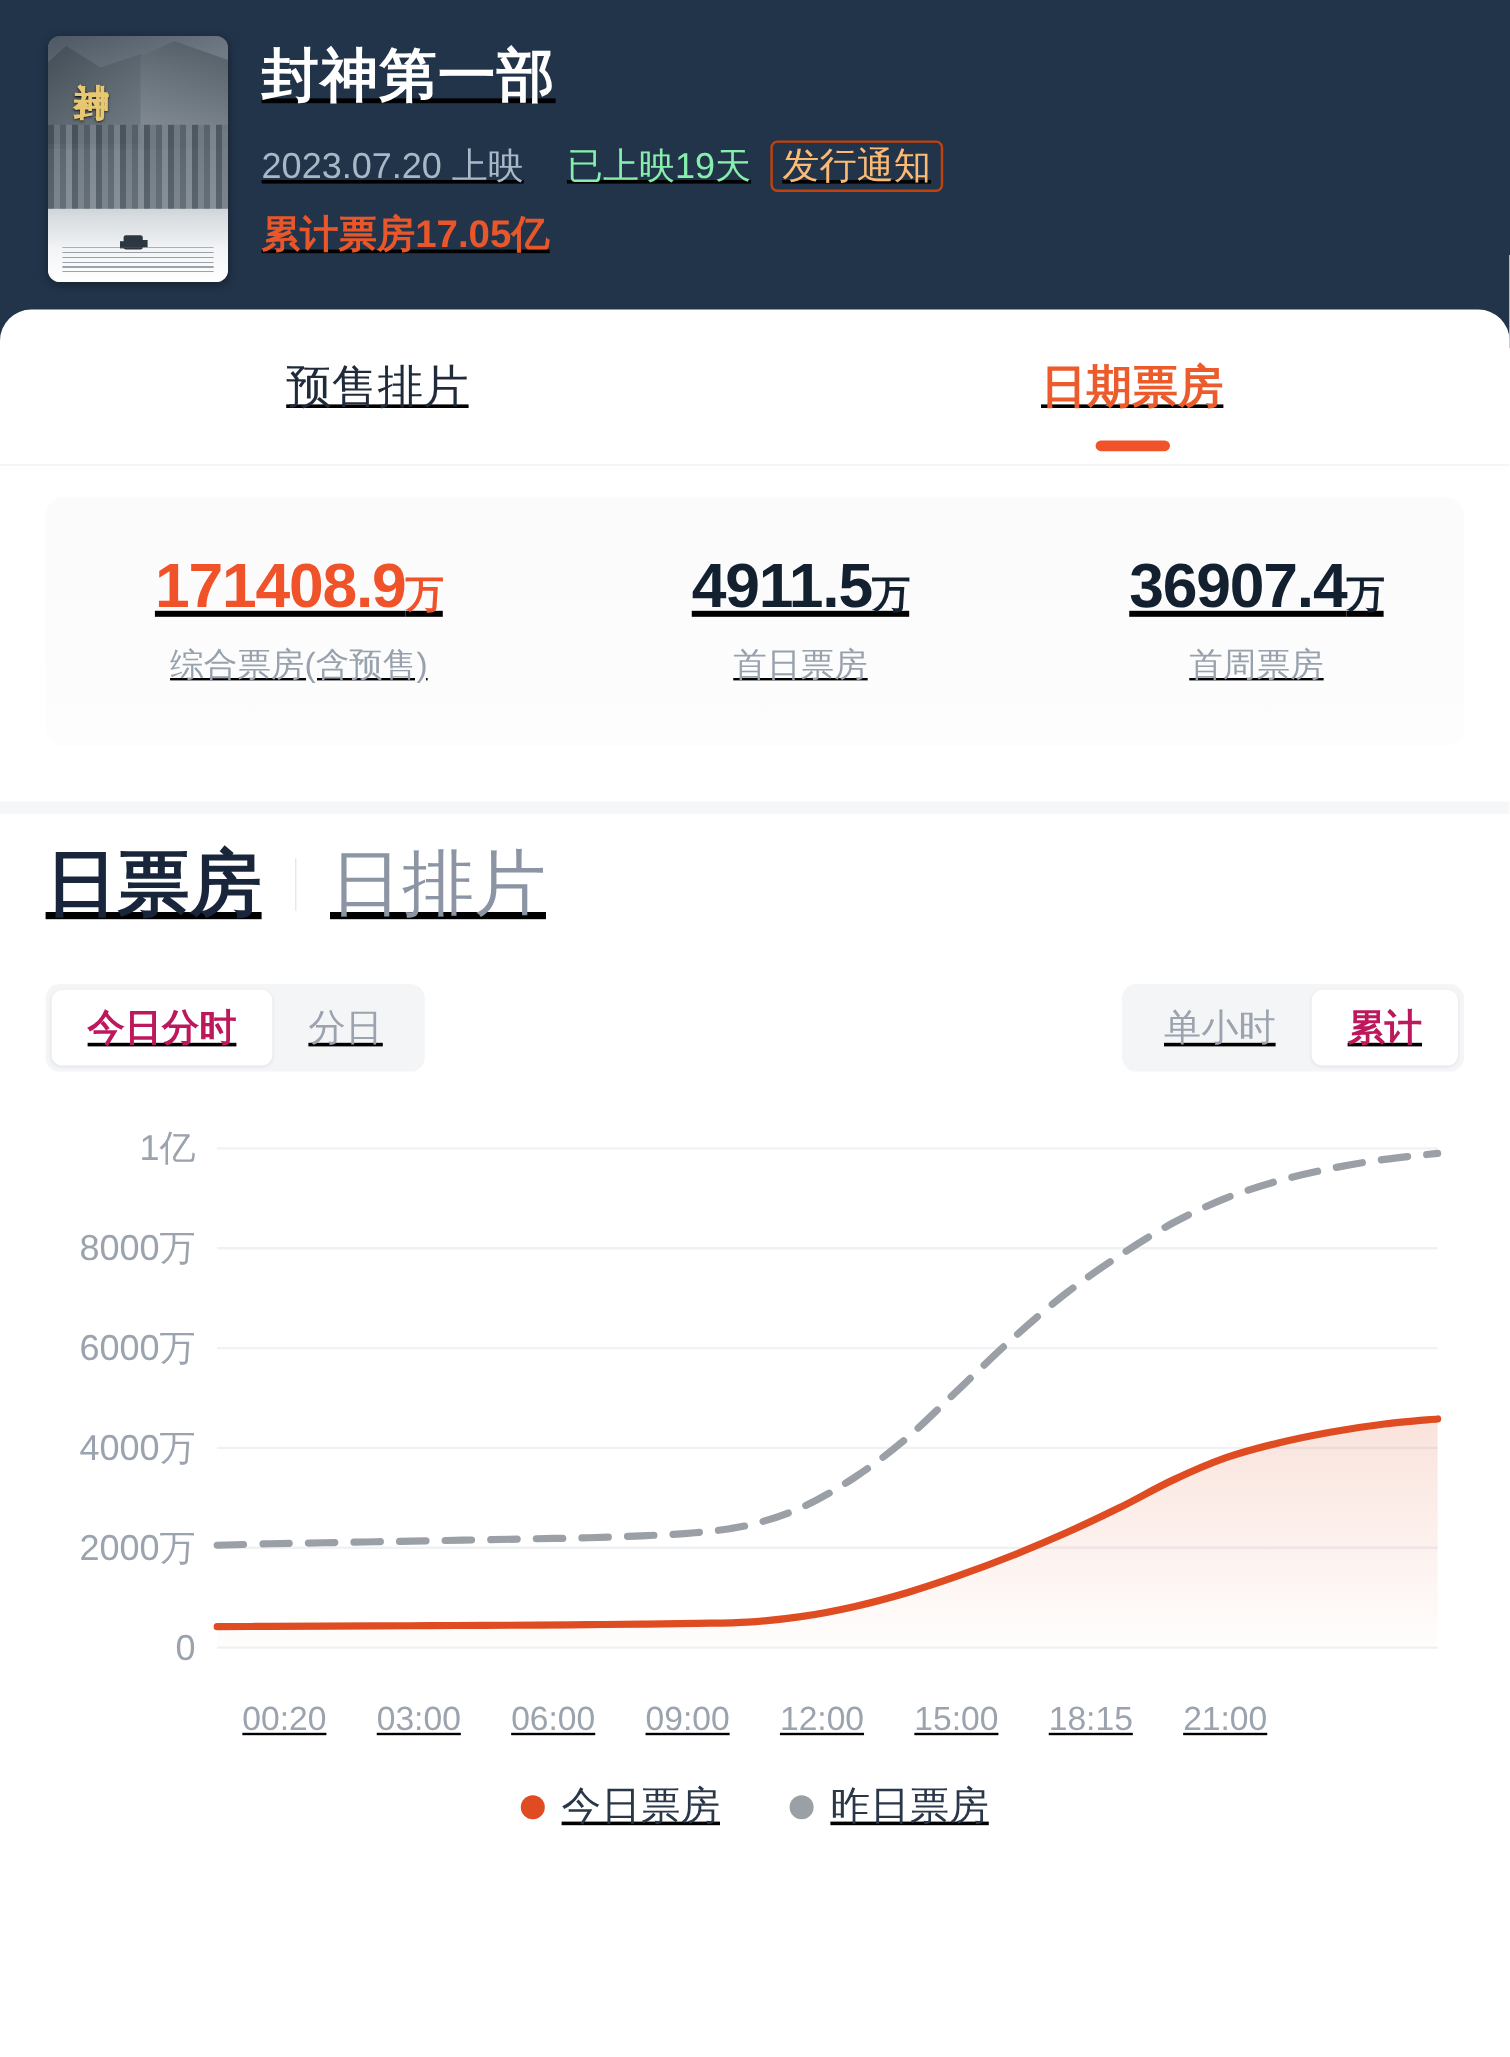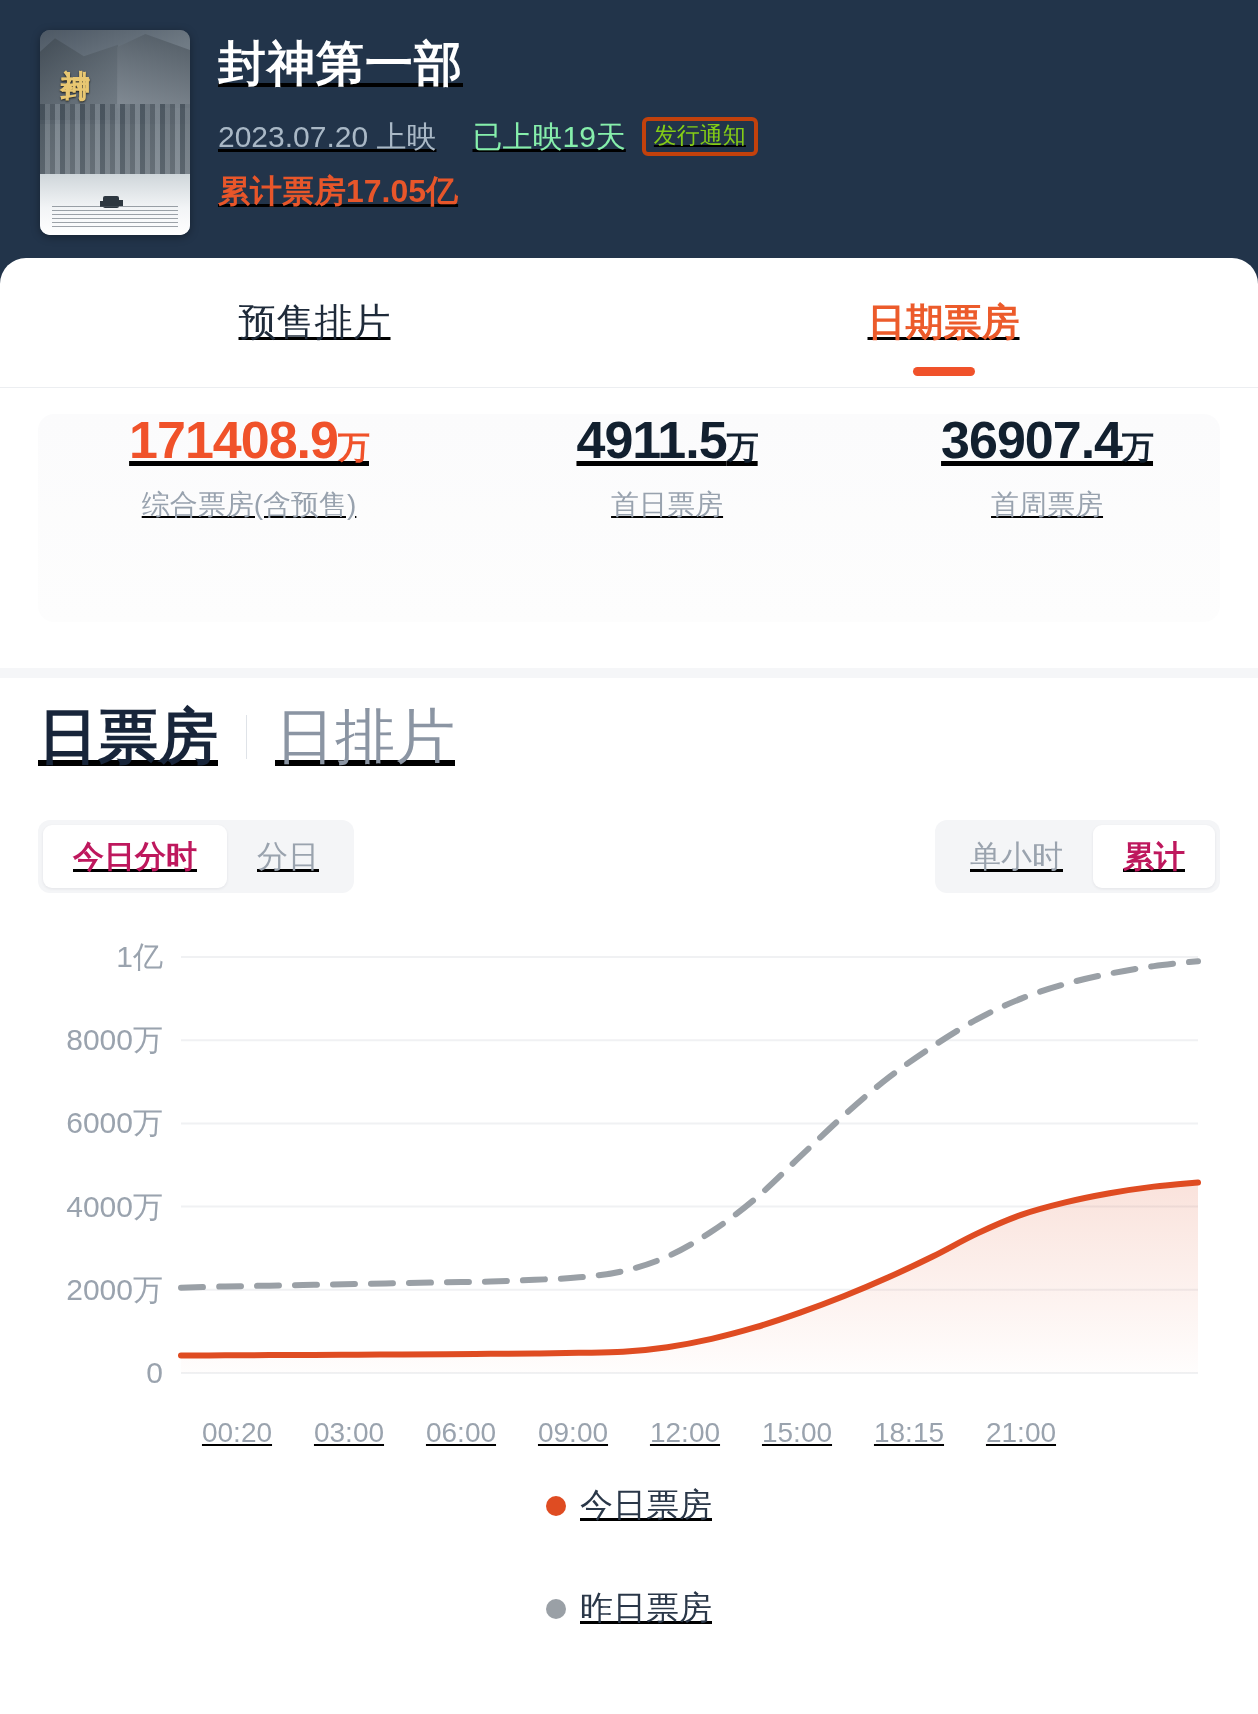--- a/index.html
+++ b/index.html
@@ -84,24 +84,24 @@
     line-height: 1.15;
   }
   .meta-row {
     margin-top: 26px; display:flex; align-items:center; gap: 0;
     color:#9fb0c0; font-size: 30px; line-height: 1.1;
   }
   .meta-release { color:#a9b8c6; }
   .meta-days { color:#86efac; margin-left: 36px; }
   .notice-badge {
     margin-left: 16px;
-    border: 4px solid #c2410c;
-    color: #84cc16;
+    border: 2px solid #c2410c;
+    color: #fdba74;
     border-radius: 6px;
-    font-size: 23px;
+    font-size: 31px;
     padding: 3px 8px 5px 8px;
     line-height: 1;
     white-space: nowrap;
   }
   .total-box { margin-top: 14px; color:#e8562a; font-size: 32px; font-weight: 600; }
 
   
   .sheet {
     position: relative;
     margin-top: -32px;
@@ -127,21 +127,21 @@
     position:absolute; left:50%; transform: translateX(-50%);
     bottom: -28px; width: 62px; height: 9px; border-radius: 5px;
     background:#f0522a;
   }
 
   .stats-card {
     margin: 26px 38px 0 38px;
     background: linear-gradient(180deg,#fbfbfc 0%, #fdfdfd 100%);
     border-radius: 16px;
     height: 208px;
-    display:flex; gap:34px;
+    display:flex; align-items:center;gap:34px;
   }
   .stat { flex:1; text-align:center; }
   .stat:first-child { flex: 1.22; }
   .stat-val {
     font-size: 52px; font-weight: 700; color:#12202f; letter-spacing:-1px;
     line-height: 1;
   }
   .stat.primary .stat-val { color:#f0522a; }
   .stat-val .unit { font-size: 32px; font-weight:700; }
   .stat-label { margin-top: 20px; font-size: 28px; color:#98a2ae; }
@@ -181,21 +181,20 @@
   .plot-svg { display:block; }
   .xaxis {
     display:flex; margin-left: 143px; margin-right: 0px; margin-top: 8px;
   }
   .xtick {
     width: 112px; text-align:center; font-size: 28px; color:#9aa3ae;
   }
   .legend {
     display:flex; justify-content:center; align-items:center; gap: 58px;
     margin-top: 34px;
-    flex-direction: column;
   }
   .legend-item { display:flex; align-items:center; gap: 14px; }
   .legend-dot { width:20px; height:20px; border-radius:50%; }
   .legend-text { font-size: 33px; color:#2a3748; }
   .bottom-pad { height: 60px; }
 </style>
 </head>
 <body>
 
 <div class="page">

